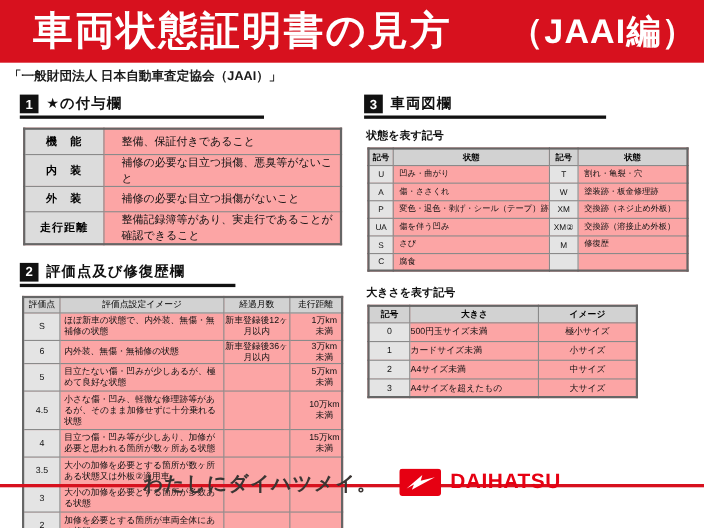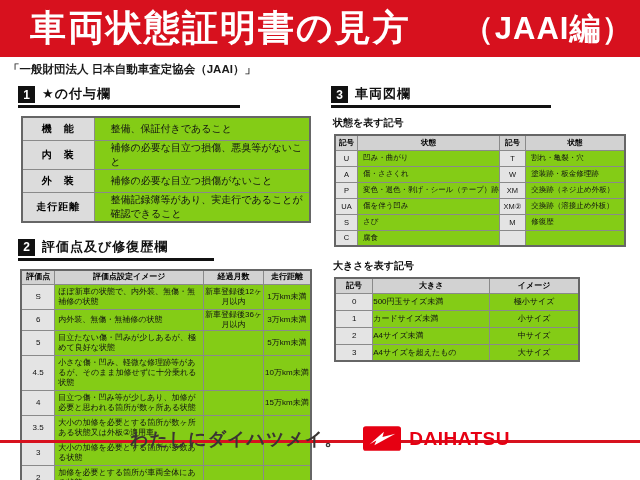--- a/index.html
+++ b/index.html
@@ -15,37 +15,37 @@
   
   .content { display:flex; padding:2px 13px 0 18px; gap:17px; }
   .col-l { width:296px; }
   .col-r { width:296px; }
 
   .sec-head { display:flex; align-items:flex-end; gap:7px; border-bottom:3px solid #111; padding-bottom:2px; margin-top:4px; }
   .sec-head .badge { width:17px; height:17px; background:#111; color:#fff; font-size:12px; font-weight:700; display:flex; align-items:center; justify-content:center; }
   .sec-head .sec-title { font-size:13px; font-weight:800; color:#111; letter-spacing:1px; }
   .w1 { width:222px; } .w2 { width:196px; } .w3 { width:220px; }
 
-  table { border-collapse:collapse; background:#84cc16; }
+  table { border-collapse:collapse; background:#fca5a5; }
   td, th { border:1px solid #8a8a8a; font-weight:400; }
   .tbl { border:2px solid #666; }
 
   
   .t1 { width:290px; margin:8px 0 0 3px; font-size:10px; }
   .t1 td { height:23px; }
   .t1 .lab { width:72px; background:#dcdcdc; text-align:center; font-weight:700; letter-spacing:1px; }
   .t1 .dsc { padding-left:16px; color:#111; }
 
   
   .t2 { width:292px; margin:8px 0 0 2px; font-size:8px; line-height:1.25; }
-  .t2 th { background:#d2d2d2; height:15px; text-align:center; font-weight:700; }
+  .t2 th { background:#d2d2d2; height:15px; text-align:center; font-weight:400; }
   .t2 .sc { width:34px; background:#e4e4e4; text-align:center; }
   .t2 .ds { width:150px; padding:2px 3px; }
   .t2 .mo { width:60px; text-align:center; }
-  .t2 .mi { width:48px; text-align:center; }
+  .t2 .mi { width:48px; text-align:center;padding-left:16px; }
   .t2 td { height:14px; color:#111; }
 
   
   .t3 { width:292px; margin:4px 0 0 3px; font-size:7.5px; }
   .t3 th { background:#d2d2d2; height:15px; text-align:center; font-weight:700; }
   .t3 .cd { width:35px; background:#e4e4e4; text-align:center; }
   .t3 .st { width:111px; padding-left:5px; white-space:nowrap; overflow:hidden; }
   .t3 td { height:16px; color:#111; }
 
   

